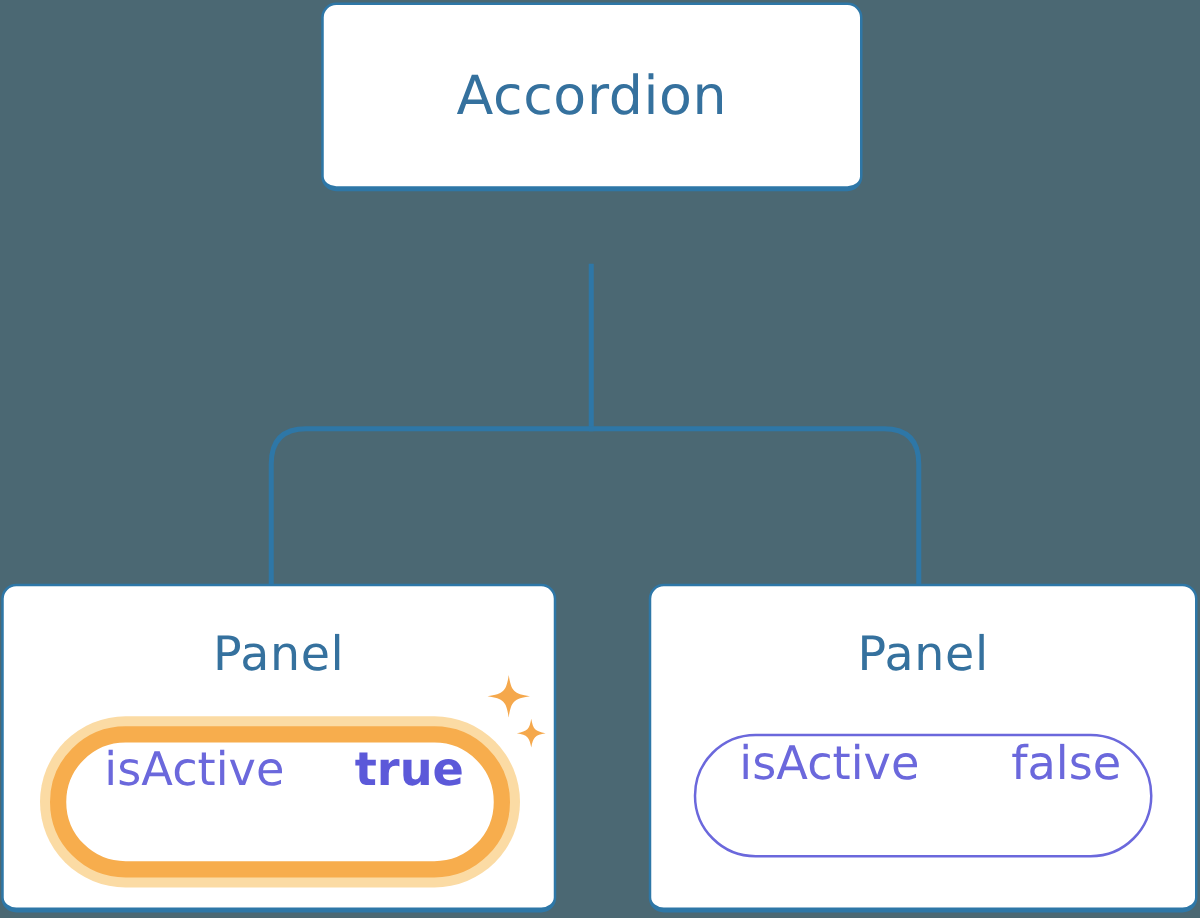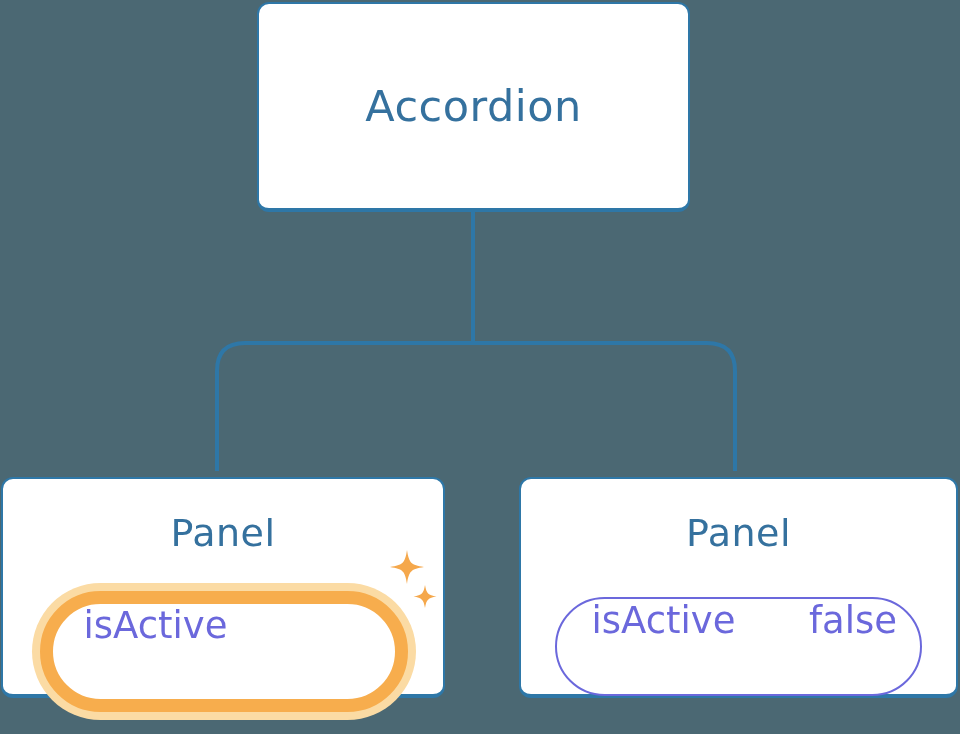--- a/index.html
+++ b/index.html
@@ -19,27 +19,27 @@
   }
   .box{
     position:absolute;
     background:#ffffff;
     border:2px solid #2E77A7;
     border-bottom-width:4px;
     border-radius:12px;
     box-sizing:border-box;
   }
   .accordion-box{
-    left:257px;top:2px;width:433px;height:210px;
+    left:257px;top:2px;width:433px;height:151px;
     display:flex;align-items:center;justify-content:center;
   }
   .accordion-label{
     font-size:43px;font-weight:500;color:#35719E;letter-spacing:.5px;
   }
-  .panel-box{top:477px;height:221px;}
+  .panel-box{top:467px;height:263px;}
   .panel-box.left{left:1px;width:444px;}
   .panel-box.right{left:519px;width:439px;}
   .panel-title{
     position:absolute;left:0;right:0;top:32px;
     text-align:center;
     font-size:38px;font-weight:500;color:#35719E;letter-spacing:.5px;
   }
   .pill{
     position:absolute;
     background:#fff;
@@ -86,20 +86,21 @@
   <div class="box accordion-box">
     <span class="accordion-label">Accordion</span>
   </div>
 
   <div class="box panel-box left">
     <div class="panel-title">Panel</div>
 
     <div class="pill pill-active">
       <span class="cell key">isActive</span>
       <span class="divider"></span>
+      <span class="cell val">true</span>
     </div>
 
     <svg class="sparkles" viewBox="0 0 54 68" xmlns="http://www.w3.org/2000/svg">
       <path d="M20 5 C22 18 24 20 37 22 C24 24 22 26 20 39 C18 26 16 24 3 22 C16 20 18 18 20 5 Z" fill="#F5A84C"></path>
       <path d="M38 40 C39.5 48.5 41 50 49.5 51.5 C41 53 39.5 54.5 38 63 C36.5 54.5 35 53 26.5 51.5 C35 50 36.5 48.5 38 40 Z" fill="#F5A84C"></path>
     </svg>
   </div>
 
   <div class="box panel-box right">
     <div class="panel-title">Panel</div>

